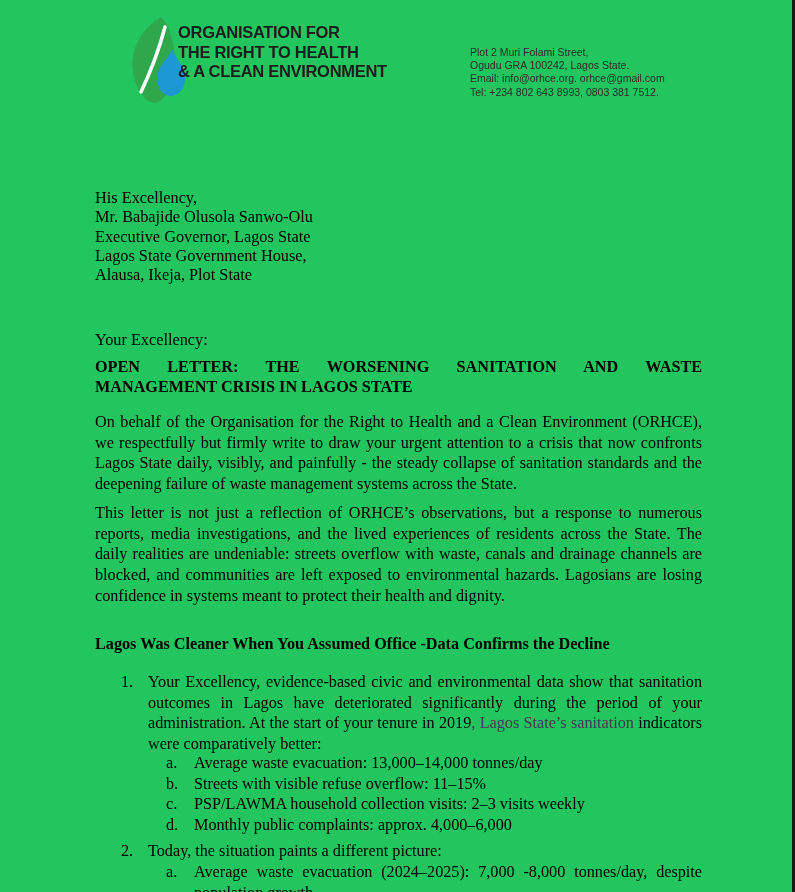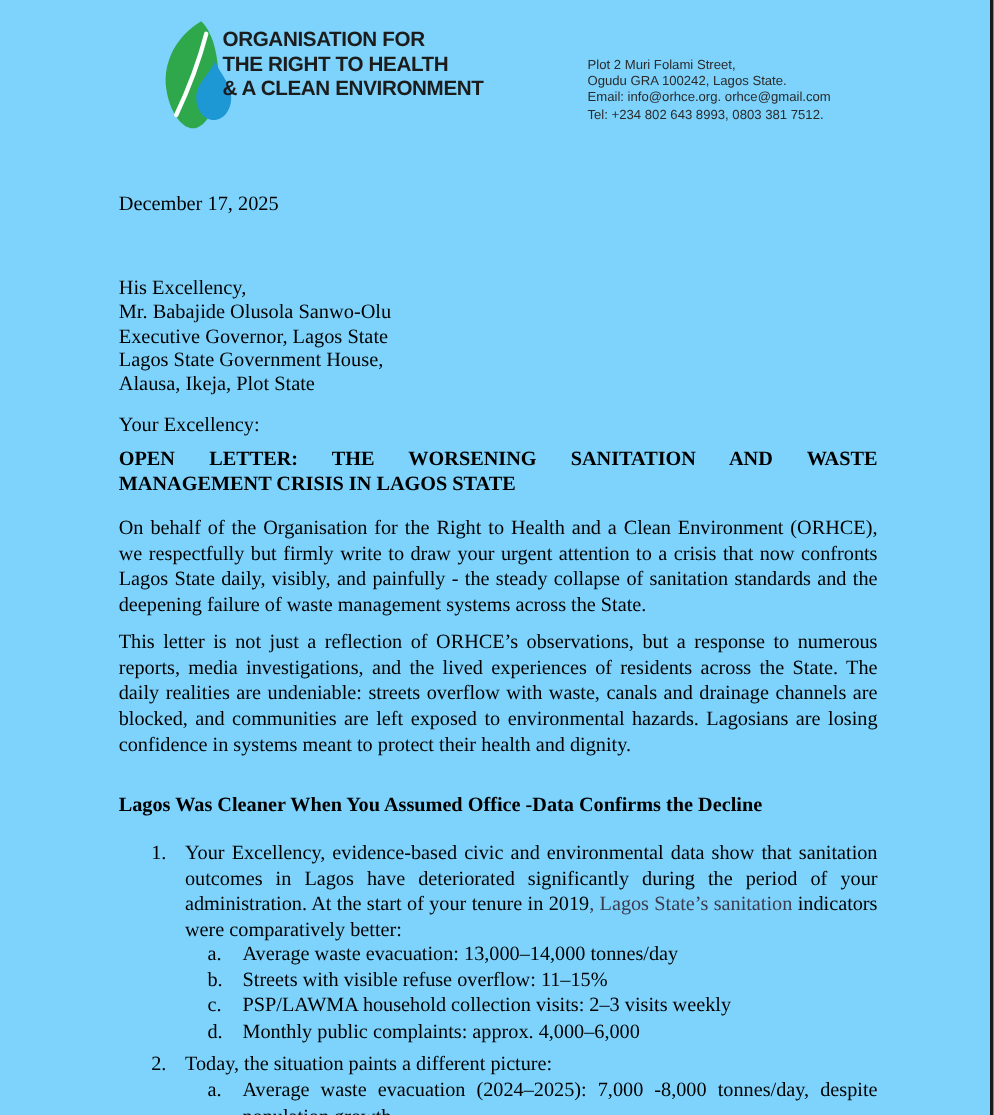--- a/index.html
+++ b/index.html
@@ -1,28 +1,28 @@
 <!DOCTYPE html>
 <html style="--leaf_green: #2ea84b; --drop_blue: #1e97d5; --page_edge: #1a1a1a; --tint_text: #3e3a4e;"><head>
 <meta charset="utf-8">
 <style>
   html,body{margin:0;padding:0;background:#fff;}
-  .page{position:relative;width:795px;height:892px;background:#7dd3fc;overflow:hidden;
+  .page{position:relative;width:795px;height:892px;background:#22c55e;overflow:hidden;
         font-family:"Liberation Serif",serif;color:#000;}
   .right-edge{position:absolute;right:0;top:0;width:3px;height:892px;background:var(--page_edge,#1a1a1a);}
   
   .logo{position:absolute;left:129px;top:16px;}
   .orgname{position:absolute;left:178px;top:23px;font-family:"Liberation Sans",sans-serif;
            font-weight:bold;font-size:16.5px;line-height:19.5px;color:#1c1c1c;letter-spacing:-0.3px;}
   .contact{position:absolute;left:470px;top:46px;font-family:"Liberation Sans",sans-serif;
            font-size:10.5px;line-height:13.2px;color:#2b2b2b;}
   
   .blk{position:absolute;left:95px;width:607px;}
   .date{top:153px;font-size:16.3px;}
-  .recipient{top:188px;font-size:16.3px;line-height:19.3px;margin-top:32px;}
+  .recipient{top:188px;font-size:16.3px;line-height:19.3px;}
   .salutation{top:330px;font-size:16.3px;}
   .subject{top:358px;font-weight:bold;font-size:16.2px;line-height:19.6px;}
   .jl{text-align:justify;text-align-last:justify;}
   .para{text-align:justify;font-size:16.2px;line-height:20.7px;}
   .p1{top:412px;}
   .p2{top:503px;}
   .sec-heading{top:635px;font-weight:bold;font-size:16.2px;}
   .li{font-size:16.2px;line-height:20.7px;text-align:justify;padding-left:53px;box-sizing:border-box;}
   .num{position:absolute;left:26px;}
   .item1{top:672px;}
@@ -54,21 +54,20 @@
       <div>&amp; A CLEAN ENVIRONMENT</div>
     </div>
     <div class="contact">
       <div>Plot 2 Muri Folami Street,</div>
       <div>Ogudu GRA 100242, Lagos State.</div>
       <div>Email: info@orhce.org. orhce@gmail.com</div>
       <div>Tel: +234 802 643 8993, 0803 381 7512.</div>
     </div>
   </div>
 
-  <div class="blk date">December 17, 2025</div>
 
   <div class="blk recipient">
     <div>His Excellency,</div>
     <div>Mr. Babajide Olusola Sanwo-Olu</div>
     <div>Executive Governor, Lagos State</div>
     <div>Lagos State Government House,</div>
     <div>Alausa, Ikeja, Plot State</div>
   </div>
 
   <div class="blk salutation">Your Excellency:</div>

